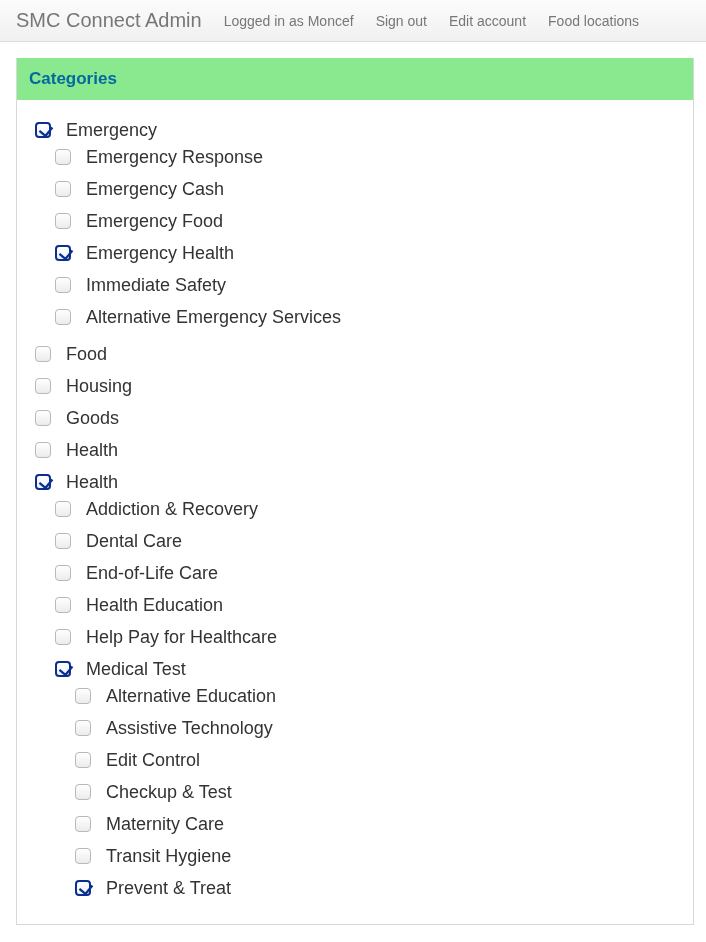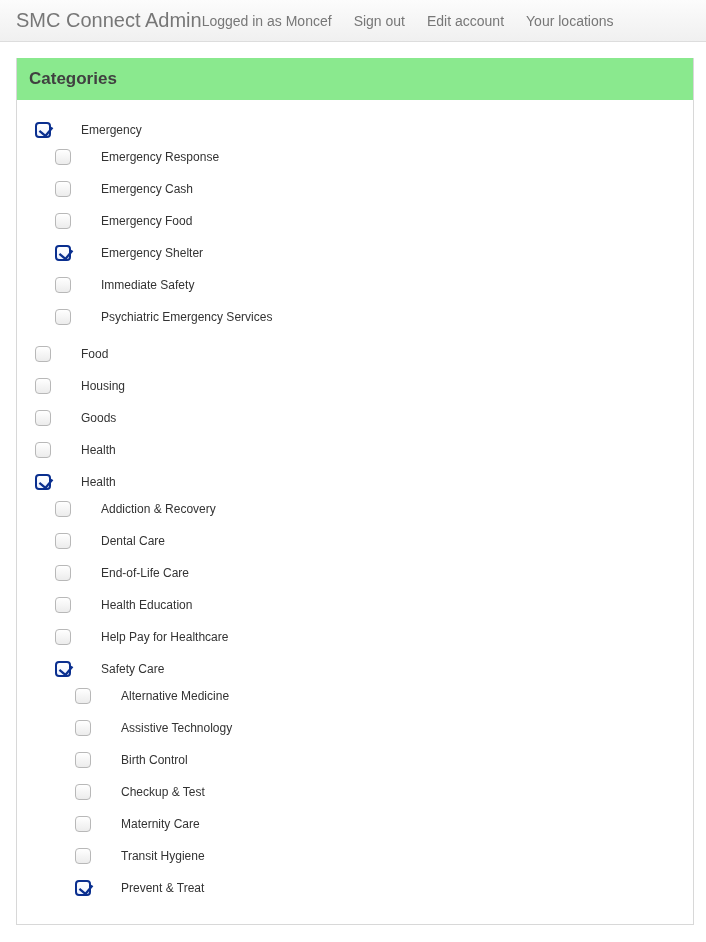--- a/index.html
+++ b/index.html
@@ -14,62 +14,63 @@
     height: 42px;
     background: linear-gradient(#fcfcfc, #f0f0f0);
     border-bottom: 1px solid #ddd;
     display: flex;
     align-items: center;
     padding: 0 16px;
   }
   .navbar .brand {
     font-size: 20px;
     color: #777;
+    margin-right: 22px;
     text-decoration: none;
   }
   .navbar .navlink {
     color: #777;
     font-size: 14px;
     margin-right: 22px;
     text-decoration: none;
     cursor: pointer;
   }
   .panel {
     margin: 16px 12px 0 16px;
     border: 1px solid #d8d8d8;
     border-top: none;
     background: #fff;
   }
   .panel-header {
     background: #8ae98e;
     font-weight: bold;
     font-size: 17px;
-    color: #404040;
+    color: #0369a1;
     padding: 11px 12px;
   }
   ul.tree {
     list-style: none;
     margin: 0;
     padding: 14px 6px 10px 14px;
   }
   ul.tree ul {
     list-style: none;
     margin: 0;
     padding-left: 20px;
   }
   li.node {
     padding: 5px 0;
   }
   .row {
     display: flex;
     align-items: center;
   }
   .row label {
-    margin-left: 27px;
-    font-size: 12px;
+    margin-left: 12px;
+    font-size: 18px;
     color: #333;
     cursor: default;
   }
   
   .cb {
     appearance: none;
     -webkit-appearance: none;
     width: 16px; height: 16px;
     border: 1px solid #b8b8b8;
     border-radius: 4px;
@@ -95,21 +96,21 @@
   }
 </style>
 </head>
 <body>
 
 <div class="navbar">
   <a class="brand">SMC Connect Admin</a>
   <a class="navlink">Logged in as Moncef</a>
   <a class="navlink">Sign out</a>
   <a class="navlink">Edit account</a>
-  <a class="navlink">Your locations</a>
+  <a class="navlink">Food locations</a>
 </div>
 
 <div class="panel">
   <div class="panel-header">Categories</div>
   <ul class="tree" id="tree-root">
       <li class="node">
         <div class="row">
           <input type="checkbox" class="cb" checked="" style="">
           <label>Emergency</label>
         </div>
@@ -128,33 +129,33 @@
           </li>
           <li class="node">
             <div class="row">
               <input type="checkbox" class="cb" style="">
               <label>Emergency Food</label>
             </div>
           </li>
           <li class="node">
             <div class="row">
               <input type="checkbox" class="cb" checked="" style="">
-              <label>Emergency Shelter</label>
+              <label>Emergency Health</label>
             </div>
           </li>
           <li class="node">
             <div class="row">
               <input type="checkbox" class="cb" style="">
               <label>Immediate Safety</label>
             </div>
           </li>
           <li class="node">
             <div class="row">
               <input type="checkbox" class="cb" style="">
-              <label>Psychiatric Emergency Services</label>
+              <label>Alternative Emergency Services</label>
             </div>
           </li>
         </ul>
       </li>
       <li class="node">
         <div class="row">
           <input type="checkbox" class="cb" style="">
           <label>Food</label>
         </div>
       </li>
@@ -208,39 +209,39 @@
           </li>
           <li class="node">
             <div class="row">
               <input type="checkbox" class="cb" style="">
               <label>Help Pay for Healthcare</label>
             </div>
           </li>
           <li class="node">
             <div class="row">
               <input type="checkbox" class="cb" checked="" style="">
-              <label>Safety Care</label>
+              <label>Medical Test</label>
             </div>
             <ul>
               <li class="node">
                 <div class="row">
                   <input type="checkbox" class="cb" style="">
-                  <label>Alternative Medicine</label>
+                  <label>Alternative Education</label>
                 </div>
               </li>
               <li class="node">
                 <div class="row">
                   <input type="checkbox" class="cb" style="">
                   <label>Assistive Technology</label>
                 </div>
               </li>
               <li class="node">
                 <div class="row">
                   <input type="checkbox" class="cb" style="">
-                  <label>Birth Control</label>
+                  <label>Edit Control</label>
                 </div>
               </li>
               <li class="node">
                 <div class="row">
                   <input type="checkbox" class="cb" style="">
                   <label>Checkup &amp; Test</label>
                 </div>
               </li>
               <li class="node">
                 <div class="row">

